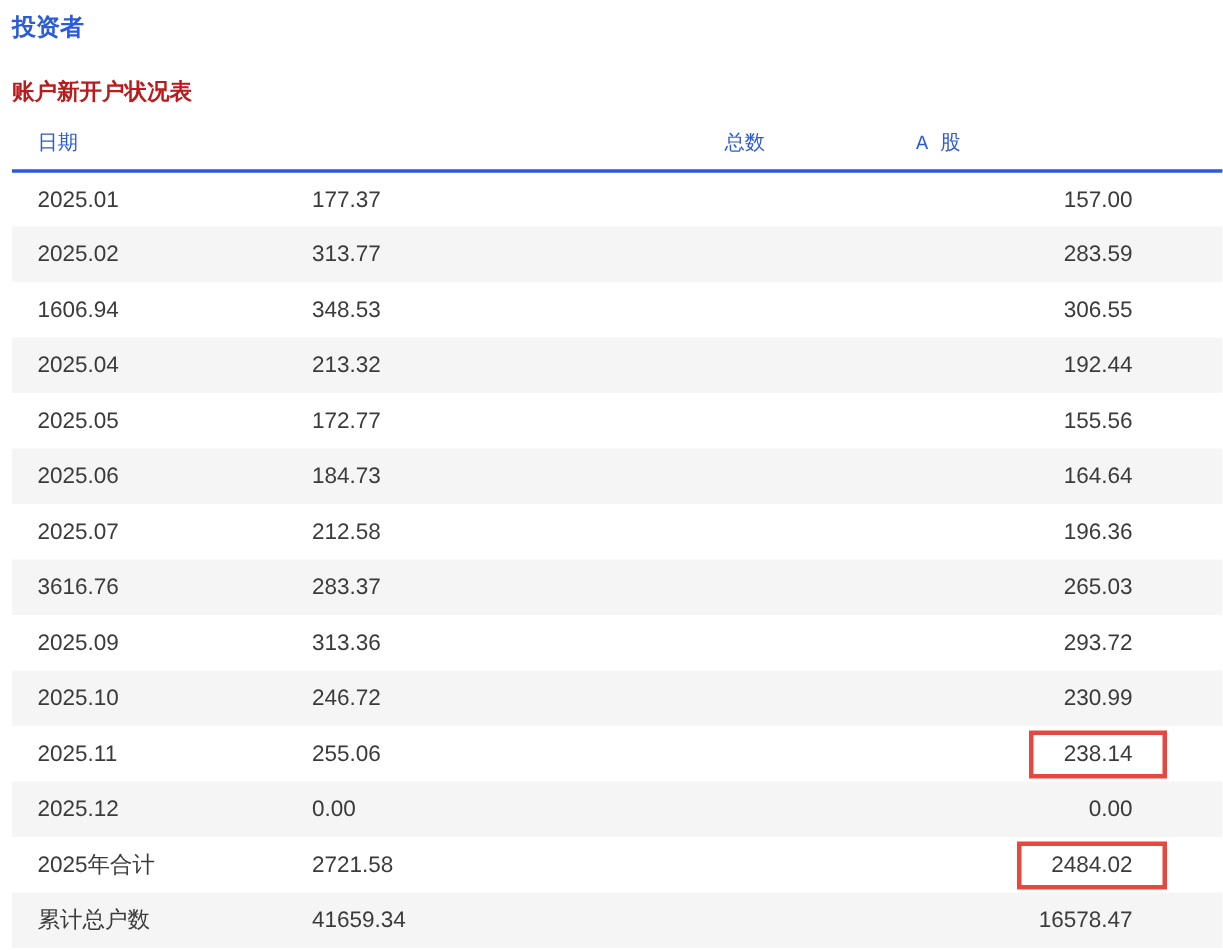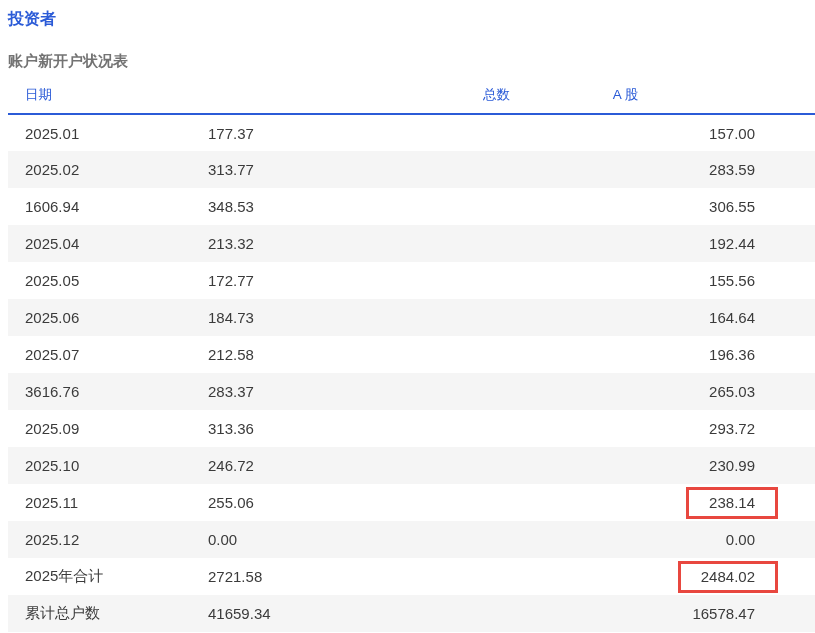--- a/index.html
+++ b/index.html
@@ -26,41 +26,42 @@
     line-height: 18px;
   }
   .subtitle-row {
     margin: 24px 0 0 8px;
     display: flex;
     align-items: baseline;
   }
   .table-title {
     font-size: 15px;
     font-weight: 700;
-    color: #737373;
+    color: #b91c1c;
   }
   .table-meta {
     font-size: 14px;
     color: var(--muted);
     margin-left: 13px;
     letter-spacing: 0.3px;
   }
   table.data-table {
     border-collapse: collapse;
     table-layout: fixed;
     margin: 15px 0 0 8px;
     width: 807px;
   }
   thead th {
     font-size: 13.5px;
     font-weight: 400;
     color: var(--accent);
     border-bottom: 2px solid var(--accent);
     padding: 0 0 9px 0;
     white-space: nowrap;
+    font-family: Liberation Mono, monospace;
   }
   th.col-date { text-align: left; padding-left: 17px; }
   th.col-total { text-align: right; }
   th.col-a { text-align: center; padding-right: 74px; }
   tbody td {
     height: 37px;
     font-size: 15px;
     color: var(--text);
     padding: 0;
     white-space: nowrap;

